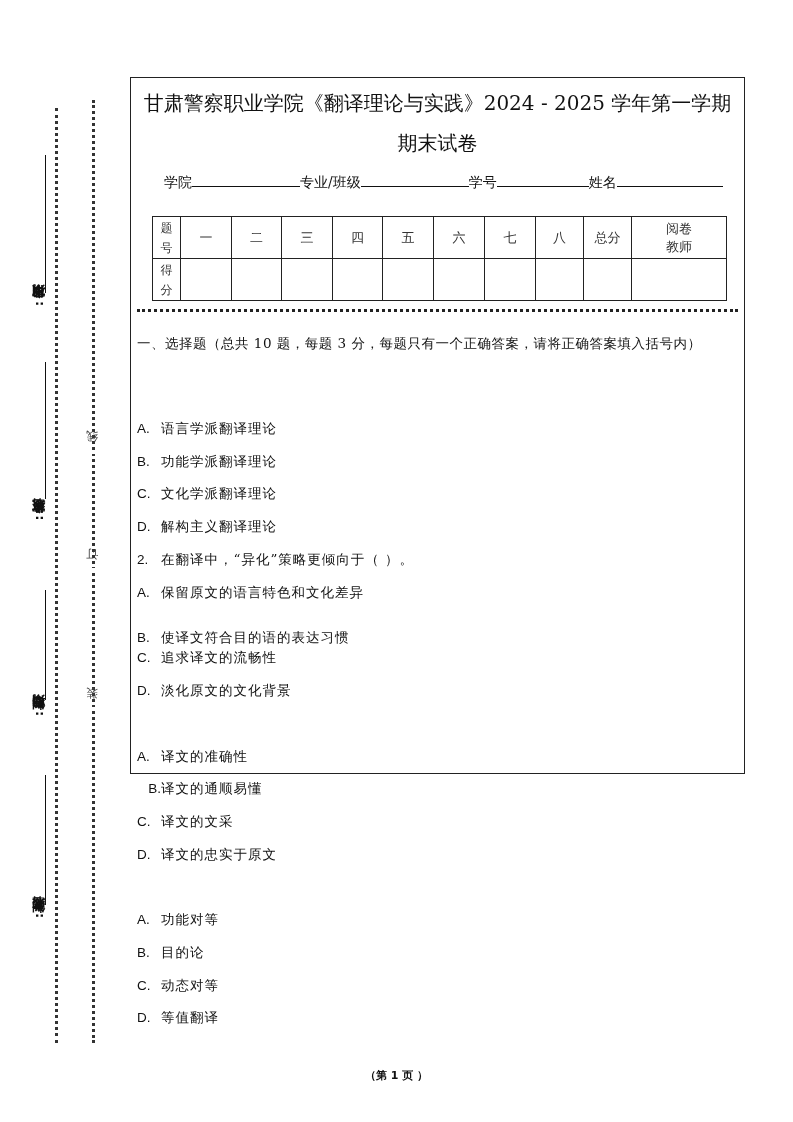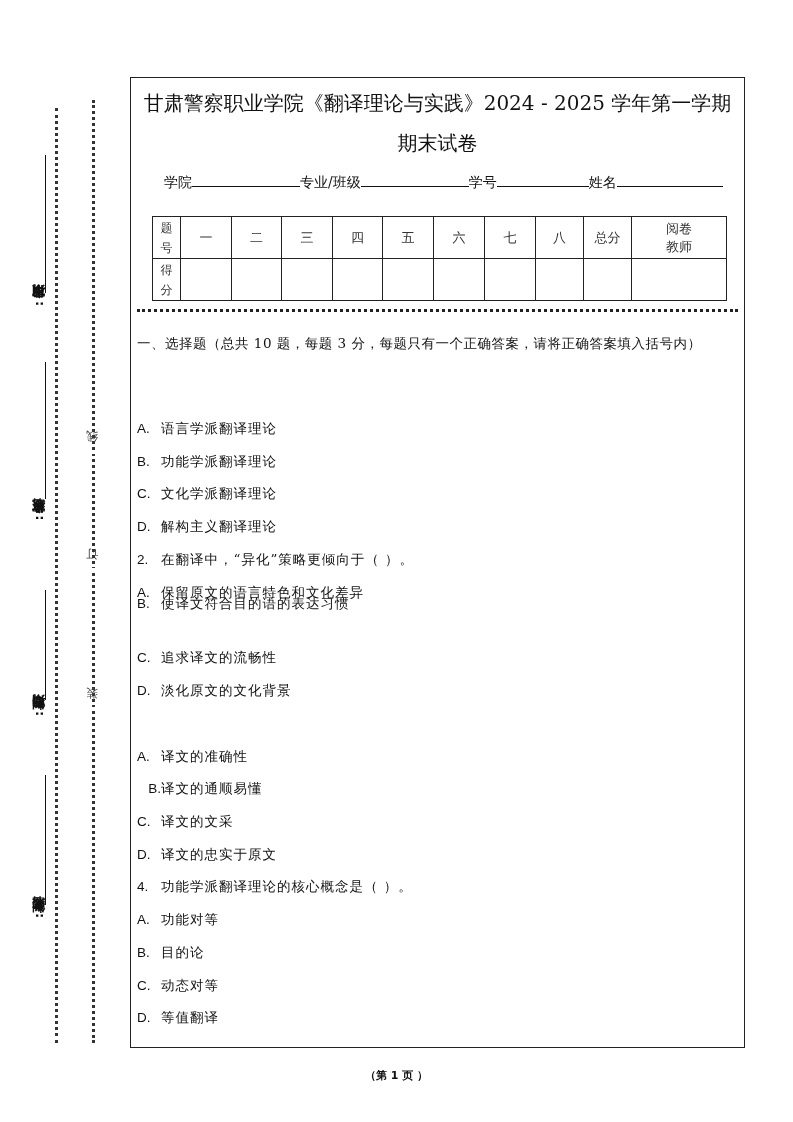--- a/index.html
+++ b/index.html
@@ -9,21 +9,21 @@
   
   .dotline { position: absolute; width: 0; border-left: 3px dotted #333; }
   .vlabel { position: absolute; writing-mode: vertical-rl; transform: rotate(180deg);
             font-family: "DejaVu Sans", sans-serif; font-weight: bold; font-size: 13px;
             letter-spacing: 1px; white-space: nowrap; }
   .vline { position: absolute; width: 0; border-left: 1px solid #111; }
   .bindchar { position: absolute; font-size: 12px; color: #444; background: #fff;
               writing-mode: vertical-rl; transform: rotate(180deg); line-height: 12px; padding: 2px 0; }
 
   
-  .frame { position: absolute; left: 130px; top: 77px; width: 615px; height: 971px;
+  .frame { position: absolute; left: 130px; top: 77px; width: 615px; height: 697px;
            border: 1px solid #222; box-sizing: border-box; }
 
   .title { position: absolute; left: 0; width: 100%; text-align: center; font-size: 20px;
            white-space: nowrap; }
   .title1 { top: 12px; }
   .title2 { top: 52px; }
 
   .infoline { position: absolute; top: 96px; left: 33px; font-size: 14px; white-space: nowrap;
               display: flex; }
   .infoline .lbl { }
@@ -132,31 +132,28 @@
 
   <div class="qtext opt" style="top:342px;"><span class="lt">A.</span><span>语言学派翻译理论</span></div>
   <div class="qtext opt" style="top:375px;"><span class="lt">B.</span><span>功能学派翻译理论</span></div>
   <div class="qtext opt" style="top:407px;"><span class="lt">C.</span><span>文化学派翻译理论</span></div>
   <div class="qtext opt" style="top:440px;"><span class="lt">D.</span><span>解构主义翻译理论</span></div>
 
   <div class="qtext" style="top:473px;">
     <span class="qnum">2.</span><span>在翻译中，“异化”策略更倾向于（    ）。</span>
   </div>
   <div class="qtext opt" style="top:506px;"><span class="lt">A.</span><span>保留原文的语言特色和文化差异</span></div>
-  <div class="qtext opt" style="top:517px;"><span class="lt">B.</span><span>使译文符合目的语的表达习惯</span></div>
+  <div class="qtext opt" style="top:551px;"><span class="lt">B.</span><span>使译文符合目的语的表达习惯</span></div>
   <div class="qtext opt" style="top:571px;"><span class="lt">C.</span><span>追求译文的流畅性</span></div>
   <div class="qtext opt" style="top:604px;"><span class="lt">D.</span><span>淡化原文的文化背景</span></div>
 
   <div class="qtext opt" style="top:670px;"><span class="lt">A.</span><span>译文的准确性</span></div>
   <div class="qtext opt" style="top:702px;text-align:right;"><span class="lt">B.</span><span>译文的通顺易懂</span></div>
   <div class="qtext opt" style="top:735px;"><span class="lt">C.</span><span>译文的文采</span></div>
   <div class="qtext opt" style="top:768px;"><span class="lt">D.</span><span>译文的忠实于原文</span></div>
 
-  <div class="qtext" style="top:800px;">
-    <span class="qnum">4.</span><span>功能学派翻译理论的核心概念是（    ）。</span>
-  </div>
   <div class="qtext opt" style="top:833px;"><span class="lt">A.</span><span>功能对等</span></div>
   <div class="qtext opt" style="top:866px;"><span class="lt">B.</span><span>目的论</span></div>
   <div class="qtext opt" style="top:899px;"><span class="lt">C.</span><span>动态对等</span></div>
   <div class="qtext opt" style="top:931px;"><span class="lt">D.</span><span>等值翻译</span></div>
 </div>
 
 <div class="footer">（第 1 页 ）</div>
 
 </body></html>

